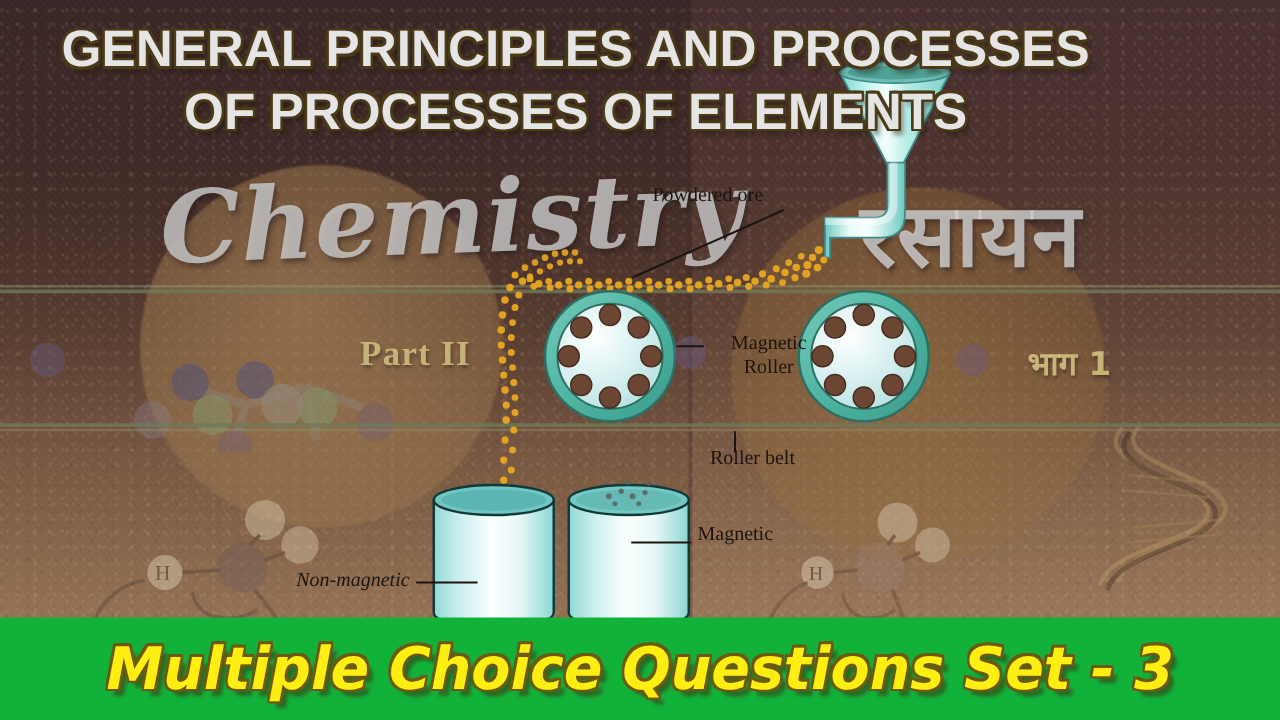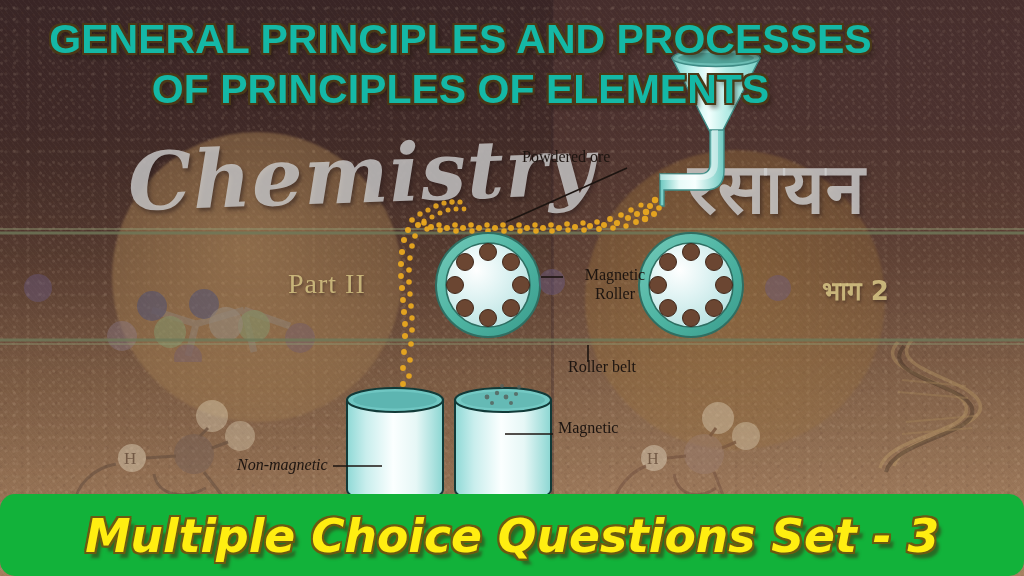--- a/index.html
+++ b/index.html
@@ -78,21 +78,21 @@
   
   .wm-chem{
     position:absolute;left:128px;top:128px;width:420px;
     font-family:"DejaVu Serif", serif;font-style:italic;font-weight:700;
     font-size:80px;letter-spacing:1px;color:rgba(205,205,205,.80);
     text-shadow:2px 3px 4px rgba(40,25,25,.5);
     transform:rotate(-2deg);
   }
   .wm-part{
     position:absolute;left:288px;top:268px;
-    font-family:"Liberation Serif", serif;font-weight:400;font-size:28px;
+    font-family:"Liberation Serif", serif;font-weight:700;font-size:28px;
     color:rgba(214,196,132,.85);letter-spacing:1px;
     text-shadow:1px 2px 3px rgba(40,25,25,.45);
   }
   .wm-hindi{
     position:absolute;left:688px;top:138px;
     font-family:"DejaVu Sans", sans-serif;font-weight:700;font-size:70px;
     color:rgba(208,208,208,.82);letter-spacing:1px;
     text-shadow:2px 3px 4px rgba(40,25,25,.5);
   }
   .wm-bhag{
@@ -114,34 +114,34 @@
     position:absolute;
     font-family:"Liberation Serif", serif;
     color:#1c1410;font-size:15px;line-height:17px;white-space:pre-line;
   }
   .lbl.two{line-height:19px;}
 
   
   .title{
     position:absolute;left:0;top:14px;width:921px;text-align:center;
     font-family:"Liberation Sans", sans-serif;font-weight:700;
-    font-size:41px;line-height:50px;letter-spacing:0px;color:#14b8a6;
+    font-size:41px;line-height:50px;letter-spacing:0px;color:#e5e5e5;
     text-shadow:
       -2px 0 #4a3a18, 2px 0 #4a3a18, 0 -2px #4a3a18, 0 2px #4a3a18,
       -2px -2px #4a3a18, 2px -2px #4a3a18, -2px 2px #4a3a18, 2px 2px #4a3a18,
       4px 5px 4px rgba(30,20,10,.45);
     z-index:30;pointer-events:none;
   }
   .title div{display:block;}
 
   
   .banner{
     position:absolute;left:0;bottom:0;width:1024px;height:82px;
     background:#12b23a;z-index:40;
-    display:flex;align-items:center;justify-content:center;border-radius:15px;
+    display:flex;align-items:center;justify-content:center;
   }
   .banner-text{
     font-family:"DejaVu Sans", sans-serif;font-weight:700;font-style:italic;
     font-size:47px;letter-spacing:0px;color:#ffee11;
     text-shadow:
       -2px 0 #6b5a12, 2px 0 #6b5a12, 0 -2px #6b5a12, 0 2px #6b5a12,
       -2px -2px #6b5a12, 2px -2px #6b5a12, -2px 2px #6b5a12, 2px 2px #6b5a12,
       5px 6px 3px rgba(60,50,20,.55);
     transform:scaleX(.97);
   }
@@ -157,21 +157,21 @@
   <div class="bg-seam"></div>
   <div class="bg-grain"></div>
   <div class="bg-grain2"></div>
 
   <div class="disc-left"></div>
   <div class="disc-right"></div>
 
   <div class="wm-chem">Chemistry</div>
   <div class="wm-part">Part II</div>
   <div class="wm-hindi">रसायन</div>
-  <div class="wm-bhag">भाग 2</div>
+  <div class="wm-bhag">भाग 1</div>
 
   <div class="mol" style="left:104px;top:252px;">
     <svg width="230" height="110" viewBox="0 0 230 110">
       <g stroke="#8e8a86" stroke-width="7" opacity=".75">
         <line x1="48" y1="58" x2="92" y2="72"></line>
         <line x1="92" y1="72" x2="140" y2="58"></line>
         <line x1="140" y1="58" x2="186" y2="74"></line>
         <line x1="92" y1="72" x2="84" y2="104"></line>
         <line x1="140" y1="58" x2="150" y2="100"></line>
       </g>
@@ -473,20 +473,20 @@
     <div class="lbl" style="left:522px;top:148px;font-size:16px;">Powdered ore</div>
     <div class="lbl two" style="left:568px;top:265px;font-size:16px;text-align:center;width:94px;">Magnetic
 Roller</div>
     <div class="lbl" style="left:568px;top:358px;font-size:16px;">Roller belt</div>
     <div class="lbl" style="left:558px;top:419px;font-size:16px;">Magnetic</div>
     <div class="lbl" style="left:237px;top:456px;font-size:16px;font-style:italic;">Non-magnetic</div>
   </div>
 
   <div class="title">
     <div>GENERAL PRINCIPLES AND PROCESSES</div>
-    <div>OF PRINCIPLES OF ELEMENTS</div>
+    <div>OF PROCESSES OF ELEMENTS</div>
   </div>
 
   <div class="banner">
     <div class="banner-text">Multiple Choice Questions Set - 3</div>
   </div>
 
 </div>
 
 </body></html>

